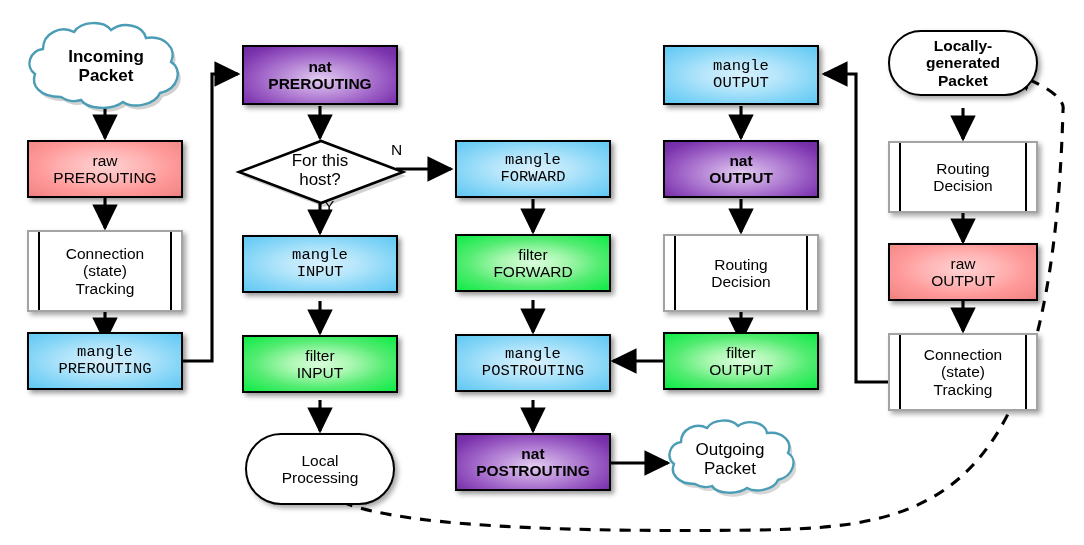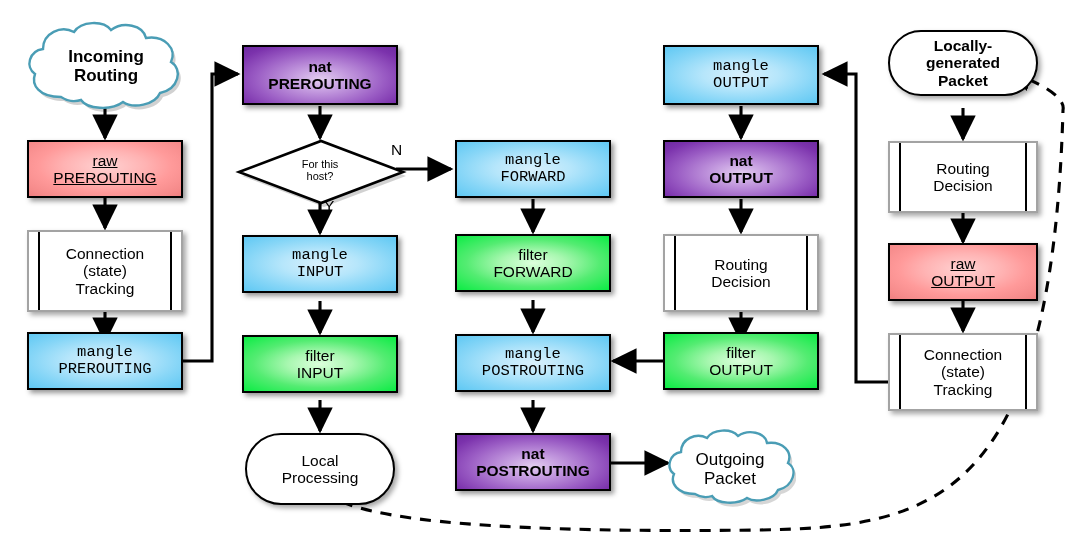--- a/index.html
+++ b/index.html
@@ -8,21 +8,21 @@
 
   
   .node{position:absolute;box-sizing:border-box;display:flex;align-items:center;
         justify-content:center;text-align:center;line-height:1.12;color:#000;
         font-size:15.5px;z-index:5;}
   .node .lbl{display:block;white-space:pre-line;}
 
   
   .chain{border:2px solid #000;
          box-shadow:3px 3px 5px rgba(0,0,0,0.42);}
-  .c-red   {background:radial-gradient(ellipse at 50% 45%, #ffd2d2 0%, #ffb3b3 38%, #ff9a9a 62%, #f58a8a 88%, #ef7f80 100%);text-decoration:underline;}
+  .c-red   {background:radial-gradient(ellipse at 50% 45%, #ffd2d2 0%, #ffb3b3 38%, #ff9a9a 62%, #f58a8a 88%, #ef7f80 100%);}
   .c-blue  {background:radial-gradient(ellipse at 50% 50%, #d8f0fc 0%, #b6e6fb 35%, #87d6f7 68%, #5fc8f3 100%);font-family:Liberation Mono, monospace;}
   .c-green {background:radial-gradient(ellipse at 50% 50%, #ddffdd 0%, #a8f7b0 30%, #54ec72 62%, #0bec44 100%);}
   .c-purple{background:radial-gradient(ellipse at 50% 58%, #e3cdf0 0%, #c49bdf 26%, #9a5cc4 60%, #7b32ac 85%, #6d2ba0 100%);font-weight:bold;}
 
   
   .rails{border:2px solid #a3a3a3;background:#fff;box-shadow:3px 3px 5px rgba(0,0,0,0.35);}
   .rails::before,.rails::after{content:"";position:absolute;top:0;bottom:0;width:0;
         border-left:2px solid #000;}
   .rails::before{left:9px;}
   .rails::after{right:9px;}
@@ -30,21 +30,21 @@
   
   .stadium{border:2.5px solid #000;background:#fff;border-radius:999px;
            box-shadow:3px 3px 5px rgba(0,0,0,0.35);}
   .bold{font-weight:bold;}
 
   
   .diamond{position:absolute;z-index:5;}
   .diamond svg{position:absolute;left:0;top:0;overflow:visible;}
   .diamond .dtext{position:absolute;left:0;top:0;width:100%;height:100%;
       display:flex;align-items:center;justify-content:center;text-align:center;
-      font-size:11px;line-height:1.12;white-space:pre-line;}
+      font-size:17px;line-height:1.12;white-space:pre-line;}
 
   
   .cloud{position:absolute;z-index:5;}
   .cloud svg{position:absolute;left:0;top:0;}
   .cloud .ctext{position:absolute;left:0;top:0;width:100%;height:100%;
       display:flex;align-items:center;justify-content:center;text-align:center;
       line-height:1.12;white-space:pre-line;font-size:17px;}
 
   
   #wires{position:absolute;left:0;top:0;width:1084px;height:545px;z-index:2;}
@@ -107,21 +107,21 @@
                  C56,-2 78,-3 86,7 C98,-2 118,2 121,15 C140,12 152,26 146,39
                  C158,46 154,66 135,70 C130,82 108,86 98,79 C86,88 62,86 56,77
                  C50,79 42,78 36,74 Z" fill="rgba(0,0,0,0.18)" transform="translate(3,4)"></path>
         <path d="M36,74 C14,74 6,62 10,51 C0,44 4,28 18,26 C18,10 36,2 49,9
                  C56,-2 78,-3 86,7 C98,-2 118,2 121,15 C140,12 152,26 146,39
                  C158,46 154,66 135,70 C130,82 108,86 98,79 C86,88 62,86 56,77
                  C50,79 42,78 36,74 Z" fill="#ffffff" stroke="#4a9db5" stroke-width="2.4"></path>
       </g>
     </svg>
     <div class="ctext bold">Incoming
-Routing</div>
+Packet</div>
   </div>
 
   <div class="node chain c-red" style="left:27px;top:140px;width:156px;height:58px;">
     <span class="lbl">raw
 PREROUTING</span>
   </div>
 
   <div class="node rails" style="left:27px;top:230px;width:156px;height:82px;">
     <span class="lbl">Connection
 (state)
@@ -177,21 +177,21 @@
   <div class="node chain c-blue" style="left:455px;top:334px;width:156px;height:58px;">
     <span class="lbl">mangle
 POSTROUTING</span>
   </div>
 
   <div class="node chain c-purple" style="left:455px;top:433px;width:156px;height:58px;">
     <span class="lbl">nat
 POSTROUTING</span>
   </div>
 
-  <div class="cloud" style="left:664px;top:428px;width:132px;height:82px;">
+  <div class="cloud" style="left:664px;top:418px;width:132px;height:82px;">
     <svg width="132" height="82" viewBox="0 0 132 82" xmlns="http://www.w3.org/2000/svg">
       <g transform="translate(2,2)">
         <path d="M29,64 C11,64 4,53 8,44 C0,38 3,24 15,22 C15,9 30,2 41,8
                  C47,-1 65,-2 72,6 C82,-1 99,2 101,13 C117,11 127,22 122,33
                  C132,39 128,56 112,60 C108,70 89,73 81,68 C71,75 51,74 46,66
                  C41,68 34,67 29,64 Z" fill="rgba(0,0,0,0.16)" transform="translate(3,4)"></path>
         <path d="M29,64 C11,64 4,53 8,44 C0,38 3,24 15,22 C15,9 30,2 41,8
                  C47,-1 65,-2 72,6 C82,-1 99,2 101,13 C117,11 127,22 122,33
                  C132,39 128,56 112,60 C108,70 89,73 81,68 C71,75 51,74 46,66
                  C41,68 34,67 29,64 Z" fill="#ffffff" stroke="#4a9db5" stroke-width="2.4"></path>

